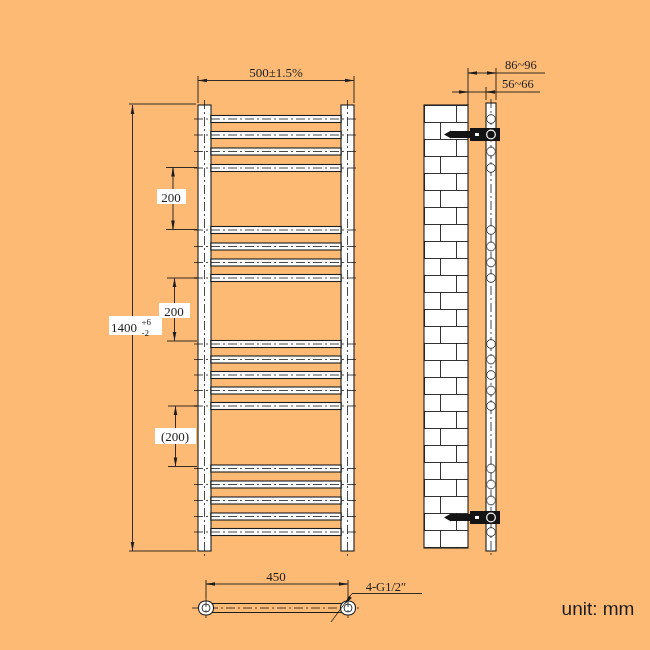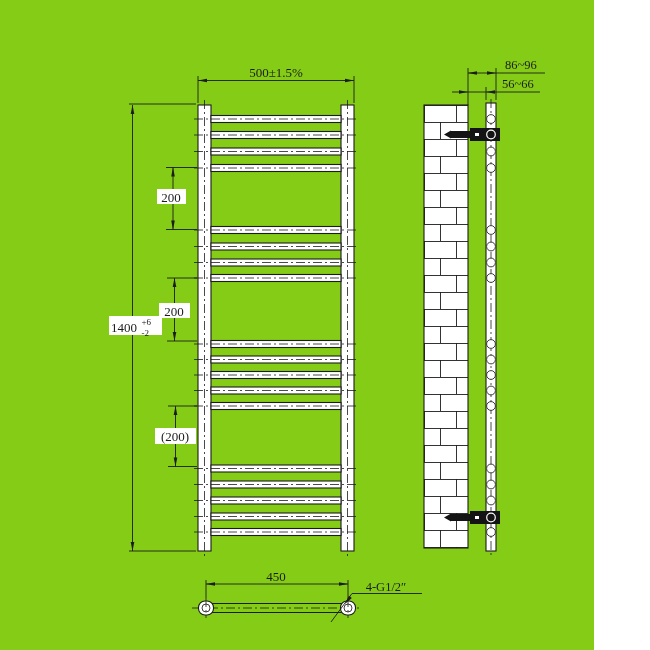--- a/index.html
+++ b/index.html
@@ -1,16 +1,16 @@
 <!DOCTYPE html>
 <html><head>
 <meta charset="utf-8">
 <style>
   html,body{margin:0;padding:0;background:#ffffff;}
-  #stage{position:relative;width:594px;height:650px;background:#84cc16;overflow:hidden;
+  #stage{position:relative;width:650px;height:650px;background:#fdba74;overflow:hidden;
          font-family:"Liberation Serif", serif;text-align:center;}
   svg{position:absolute;left:0;top:0;}
   .ln{stroke:#1c1c1c;stroke-width:1.1;fill:none;}
   .thin{stroke:#1c1c1c;stroke-width:0.85;fill:none;}
   .dim{stroke:#1c1c1c;stroke-width:0.9;fill:none;}
   .cl{stroke:#1c1c1c;stroke-width:0.8;fill:none;stroke-dasharray:9 3 2 3;}
   .whitefill{fill:#ffffff;}
   .blackfill{fill:#141414;stroke:none;}
   .arr{fill:#1c1c1c;stroke:none;}
   .dimtxt{font-family:"Liberation Serif", serif;font-size:13px;fill:#1c1c1c;}
@@ -213,13 +213,14 @@
 
     <g>
       <line class="dim" x1="352" y1="593.5" x2="422" y2="593.5"></line>
       <line class="dim" x1="352" y1="593.5" x2="331" y2="622"></line>
       <polygon class="arr" points="345,604 351.8,597.9 348.9,595.7"></polygon>
       <text class="dimtxt-s" x="386" y="591" text-anchor="middle">4-G1/2″</text>
     </g>
   </g>
 </svg>
 
+<div id="unit-label">unit: mm</div>
 </div>
 
 </body></html>

